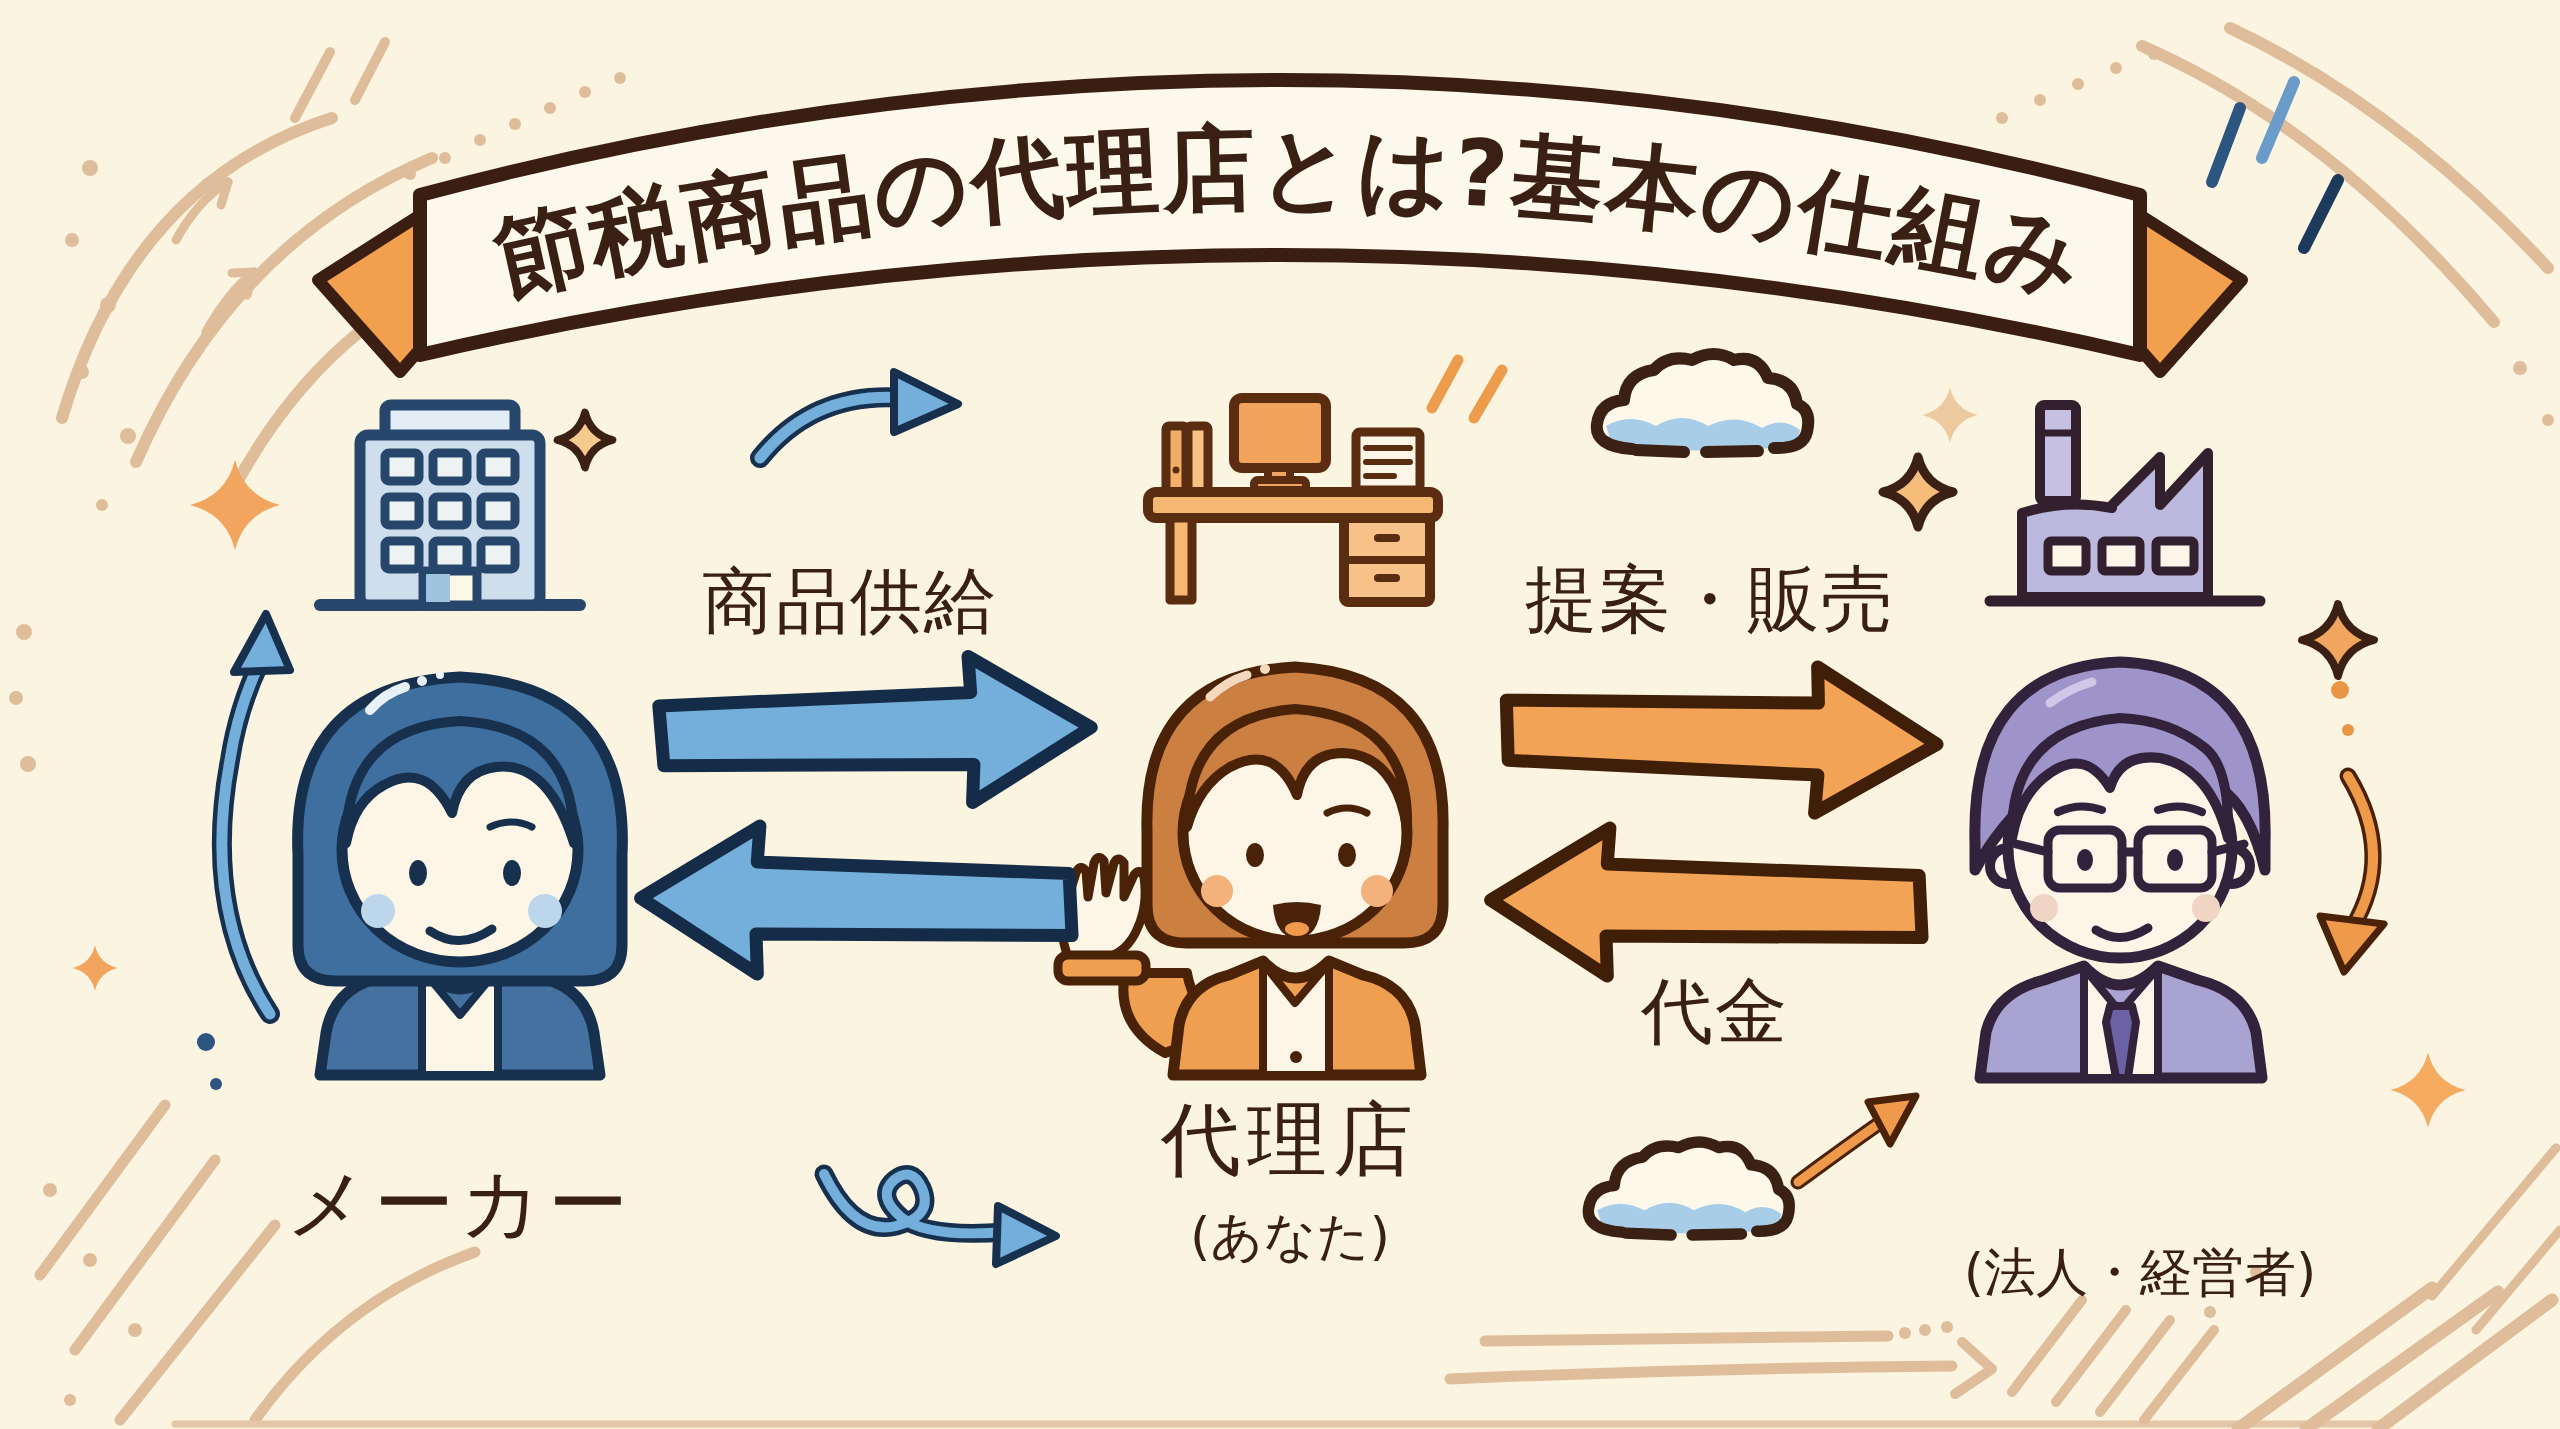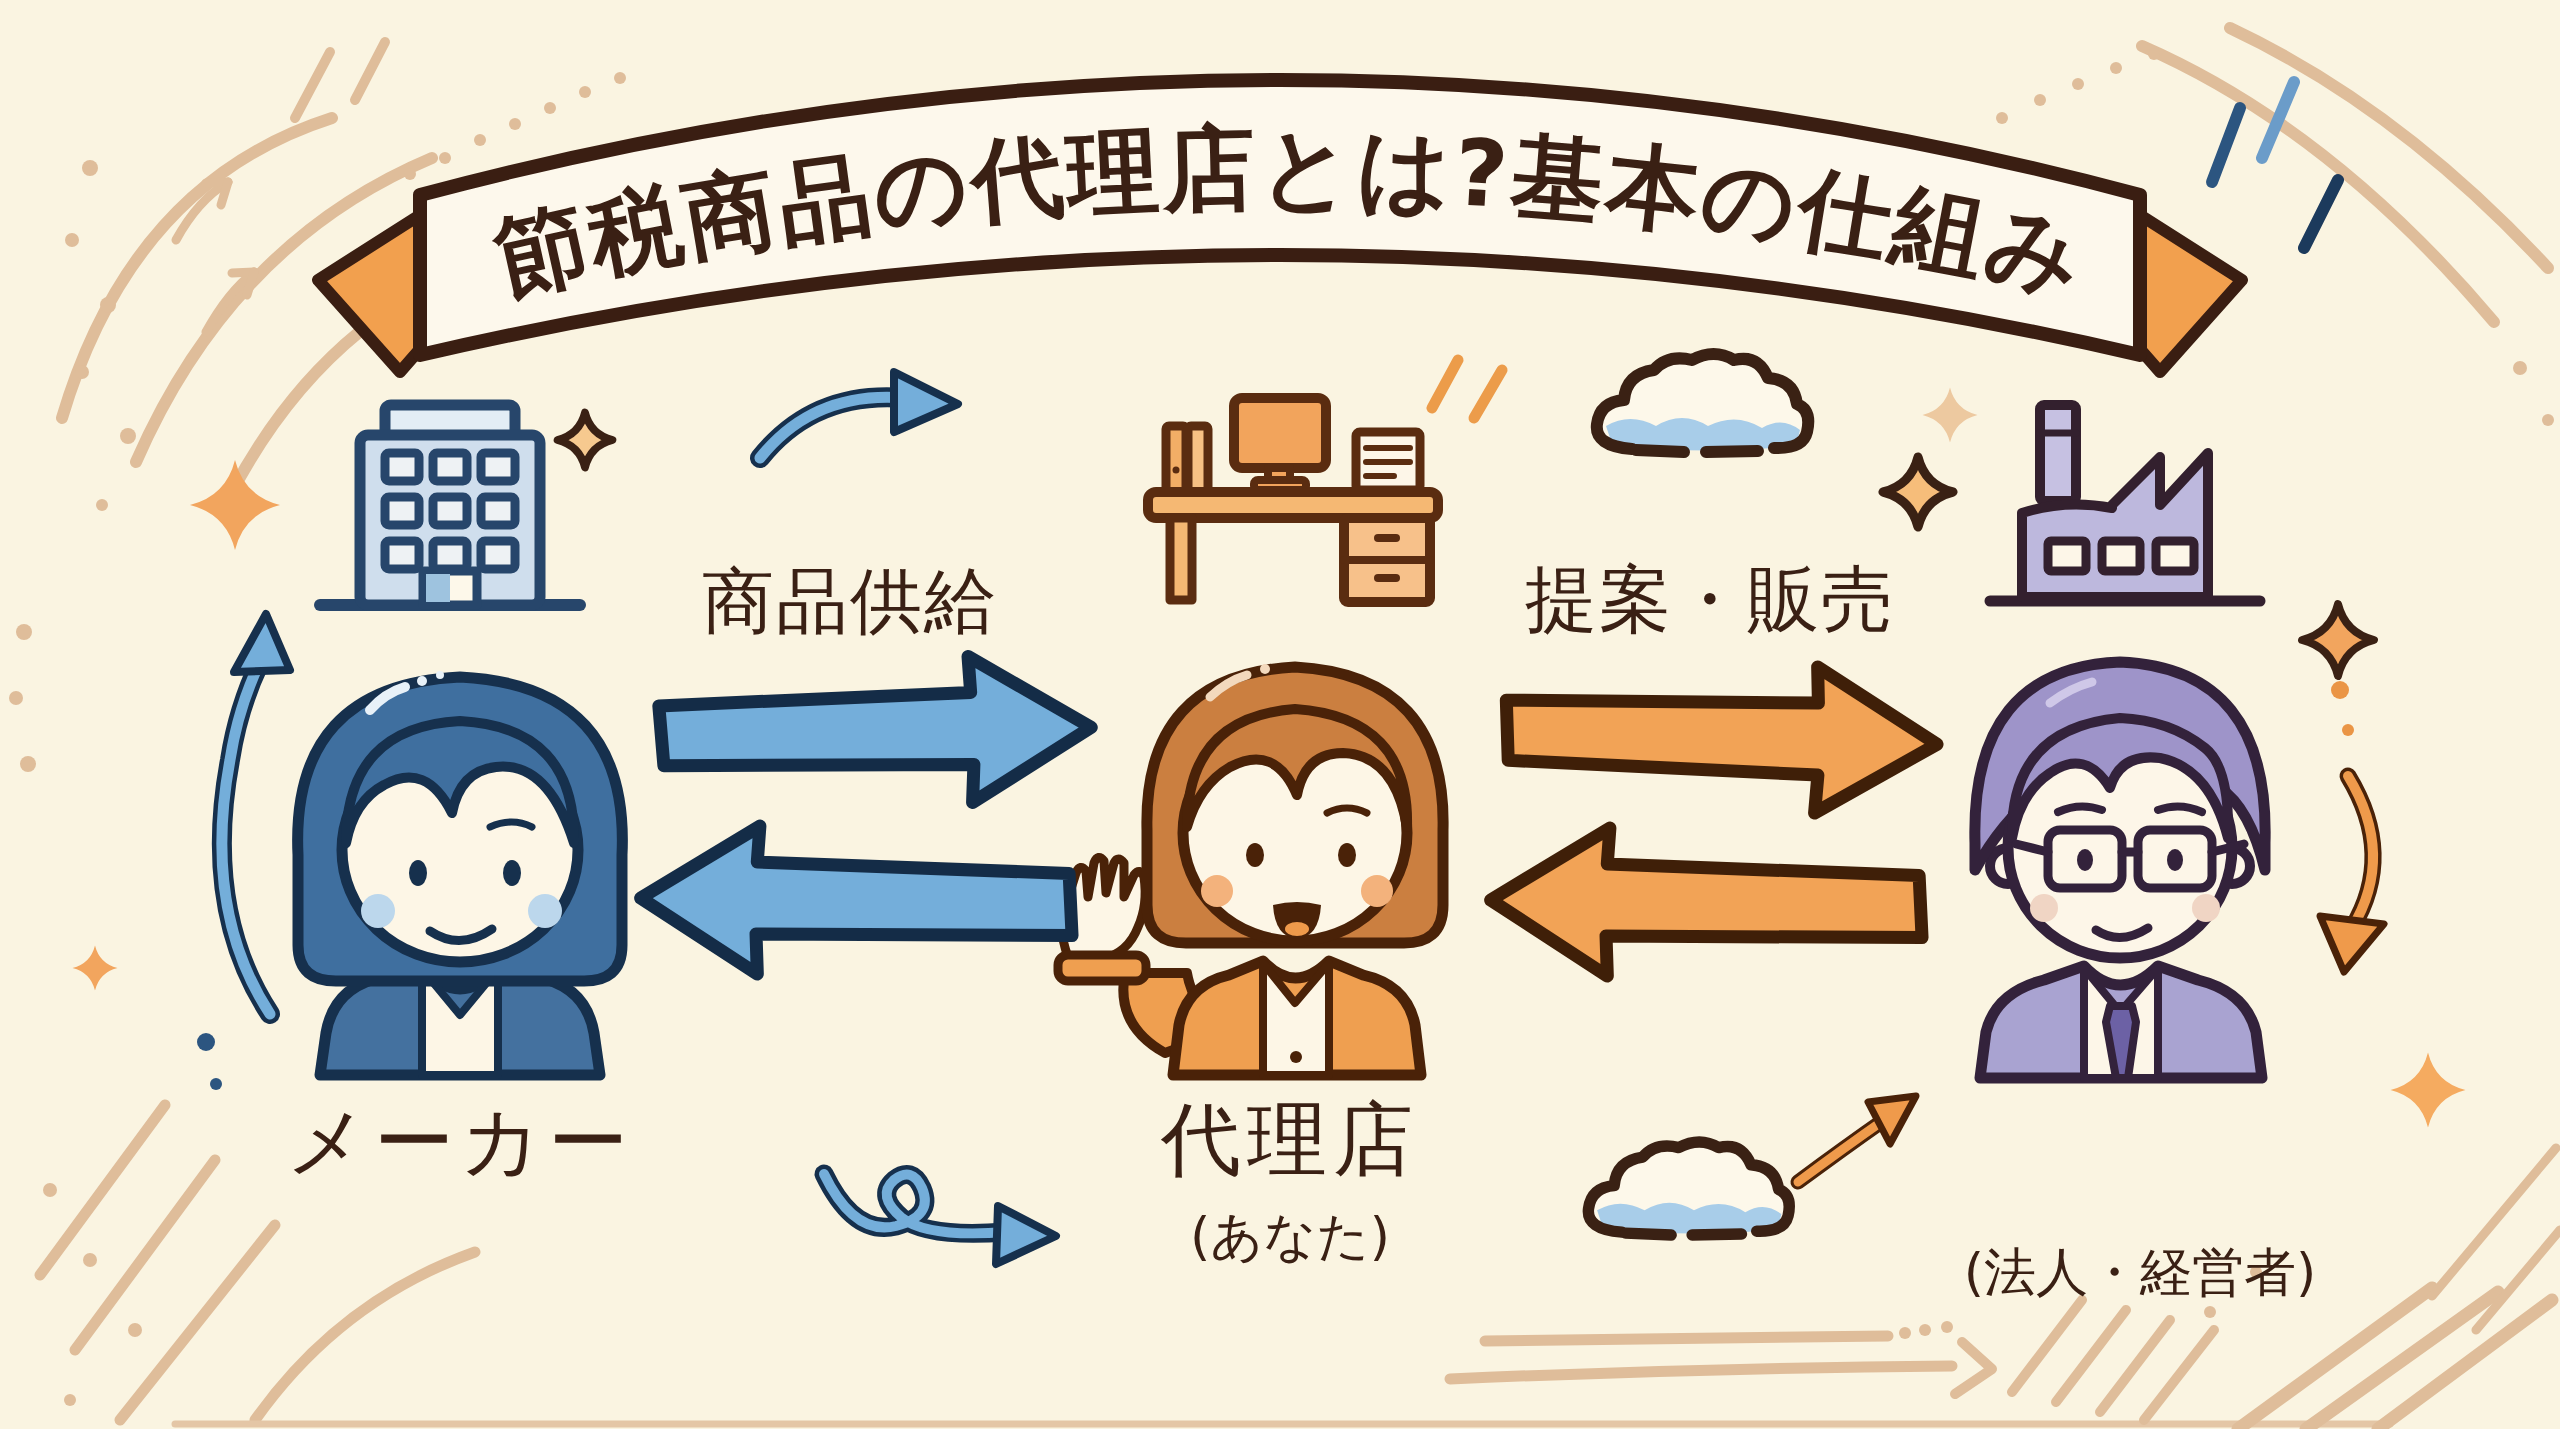--- a/index.html
+++ b/index.html
@@ -310,21 +310,22 @@
   <g transform="translate(1502,652) rotate(2)">
     <polygon points="6,48 318,40 316,4 438,77 318,150 320,112 10,108" fill="#f2a356" stroke="#3f1f08" stroke-width="13"></polygon>
   </g>
   <g transform="translate(1490,822) rotate(1)">
     <polygon points="430,46 118,40 120,4 2,78 120,152 118,112 434,108" fill="#f2a356" stroke="#3f1f08" stroke-width="13"></polygon>
   </g>
 </svg>
 
 <div class="lbl flow-lbl" style="left:640px;top:562px;width:420px;">商品供給</div>
 <div class="lbl flow-lbl" style="left:1495px;top:560px;width:430px;">提案・販売</div>
-
-<div class="lbl actor-name" style="left:210px;top:1098px;width:500px;">メーカー</div>
+<div class="lbl flow-lbl" style="left:1505px;top:972px;width:420px;">代金</div>
+
+<div class="lbl actor-name" style="left:210px;top:1160px;width:500px;">メーカー</div>
 
 <div class="lbl actor-name" style="left:1040px;top:1096px;width:500px;">代理店</div>
 <div class="lbl actor-sub" style="left:1040px;top:1208px;width:500px;">(あなた)</div>
 
 <div class="lbl actor-sub" style="left:1860px;top:1208px;width:560px;margin-top:36px;">(法人・経営者)</div>
 
 </div>
 
 </body></html>

